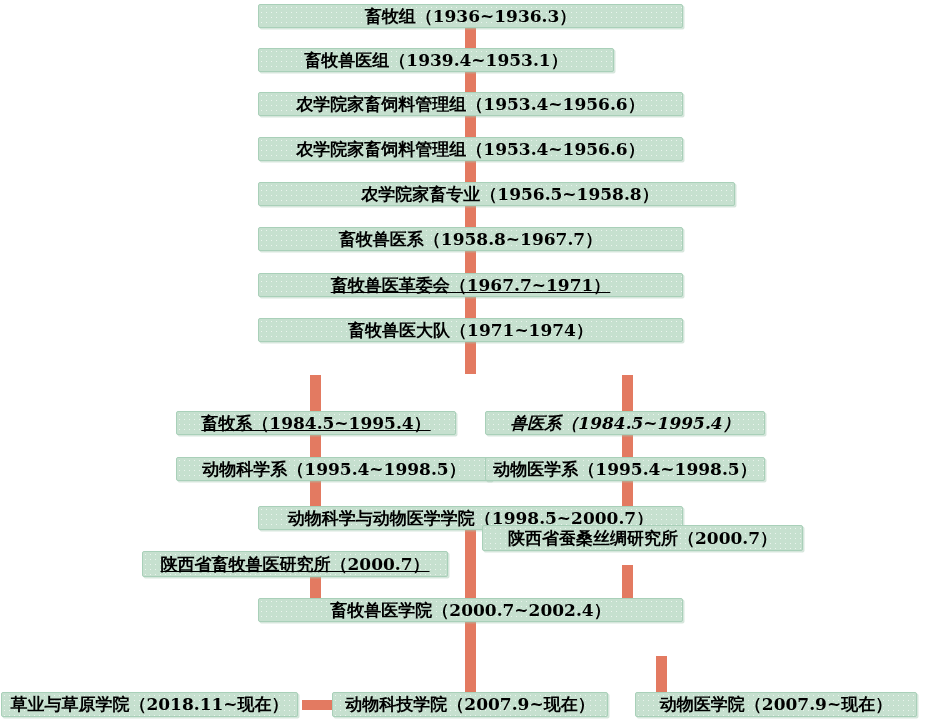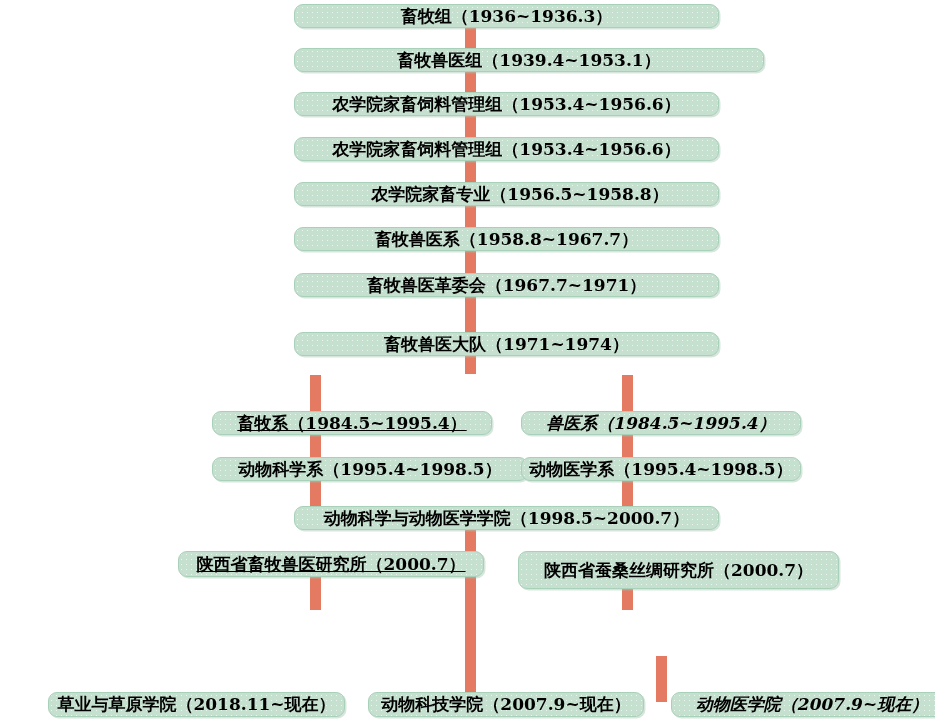--- a/index.html
+++ b/index.html
@@ -17,55 +17,55 @@
   }
   .conn{
     position:absolute;background:var(--connector);z-index:1;
   }
   .node{
     position:absolute;z-index:2;
     background-color:var(--box-fill);
     background-image:radial-gradient(rgba(255,255,255,.65) .8px, rgba(255,255,255,0) 1px);
     background-size:5px 5px;
     border:1px solid var(--box-border);
-    border-radius:9px;
+    border-radius:2px;
     box-sizing:border-box;
     display:flex;align-items:center;justify-content:center;
     font-size:17px;font-weight:700;color:var(--text);
     white-space:nowrap;
     box-shadow:1.5px 1.5px 0 rgba(165,200,178,.45);
-    margin-left:36px;
   }
 </style>
 </head>
 <body>
 
 <div id="canvas">
 
   <div class="conn" style="left:465px;top:14px;width:11px;height:360px;"></div>
   <div class="conn" style="left:310px;top:375px;width:11px;height:141px;"></div>
   <div class="conn" style="left:622px;top:375px;width:11px;height:141px;"></div>
   <div class="conn" style="left:465px;top:517px;width:11px;height:186px;"></div>
   <div class="conn" style="left:310px;top:565px;width:11px;height:45px;"></div>
   <div class="conn" style="left:622px;top:565px;width:11px;height:45px;"></div>
   <div class="conn" style="left:656px;top:656px;width:11px;height:46px;"></div>
   <div class="conn" style="left:302px;top:700px;width:34px;height:10px;"></div>
 
   <div class="node" style="left:258px;top:4px;width:425px;height:24px;">畜牧组（1936~1936.3）</div>
-  <div class="node" style="left:258px;top:48px;width:470px;height:24px;">畜牧兽医组（1939.4~1953.1）</div>
+  <div class="node" style="left:258px;top:48px;width:356px;height:24px;">畜牧兽医组（1939.4~1953.1）</div>
   <div class="node" style="left:258px;top:92px;width:425px;height:24px;">农学院家畜饲料管理组（1953.4~1956.6）</div>
   <div class="node" style="left:258px;top:137px;width:425px;height:24px;">农学院家畜饲料管理组（1953.4~1956.6）</div>
-  <div class="node" style="left:258px;top:182px;width:425px;height:24px;padding-left:27px;">农学院家畜专业（1956.5~1958.8）</div>
+  <div class="node" style="left:258px;top:182px;width:477px;height:24px;padding-left:27px;">农学院家畜专业（1956.5~1958.8）</div>
   <div class="node" style="left:258px;top:227px;width:425px;height:24px;">畜牧兽医系（1958.8~1967.7）</div>
-  <div class="node" style="left:258px;top:273px;width:425px;height:24px;">畜牧兽医革委会（1967.7~1971）</div>
-  <div class="node" style="left:258px;top:332px;width:425px;height:24px;">畜牧兽医大队（1971~1974）</div>
+  <div class="node" style="left:258px;top:273px;width:425px;height:24px;text-decoration:underline;">畜牧兽医革委会（1967.7~1971）</div>
+  <div class="node" style="left:258px;top:318px;width:425px;height:24px;">畜牧兽医大队（1971~1974）</div>
   <div class="node" style="left:176px;top:411px;width:280px;height:24px;text-decoration:underline;">畜牧系（1984.5~1995.4）</div>
   <div class="node" style="left:485px;top:411px;width:280px;height:24px;font-style:italic;">兽医系（1984.5~1995.4）</div>
   <div class="node" style="left:176px;top:457px;width:316px;height:24px;">动物科学系（1995.4~1998.5）</div>
   <div class="node" style="left:485px;top:457px;width:280px;height:24px;">动物医学系（1995.4~1998.5）</div>
   <div class="node" style="left:258px;top:506px;width:425px;height:24px;">动物科学与动物医学学院（1998.5~2000.7）</div>
   <div class="node" style="left:142px;top:551px;width:306px;height:26px;text-decoration:underline;">陕西省畜牧兽医研究所（2000.7）</div>
-  <div class="node" style="left:482px;top:551px;width:321px;height:38px;text-align:center;">陕西省蚕桑丝绸研究所（2000.7）</div>
-  <div class="node" style="left:12px;top:692px;width:297px;height:25px;">草业与草原学院（2018.11~现在）</div>
+  <div class="node" style="left:482px;top:525px;width:321px;height:26px;text-align:center;">陕西省蚕桑丝绸研究所（2000.7）</div>
+  <div class="node" style="left:258px;top:598px;width:425px;height:24px;">畜牧兽医学院（2000.7~2002.4）</div>
+  <div class="node" style="left:1px;top:692px;width:297px;height:25px;">草业与草原学院（2018.11~现在）</div>
   <div class="node" style="left:332px;top:692px;width:276px;height:25px;text-align:right;">动物科技学院（2007.9~现在）</div>
-  <div class="node" style="left:635px;top:692px;width:282px;height:25px;font-style:italic;">动物医学院（2007.9~现在）</div>
+  <div class="node" style="left:635px;top:692px;width:282px;height:25px;">动物医学院（2007.9~现在）</div>
 
 </div>
 
 </body></html>

